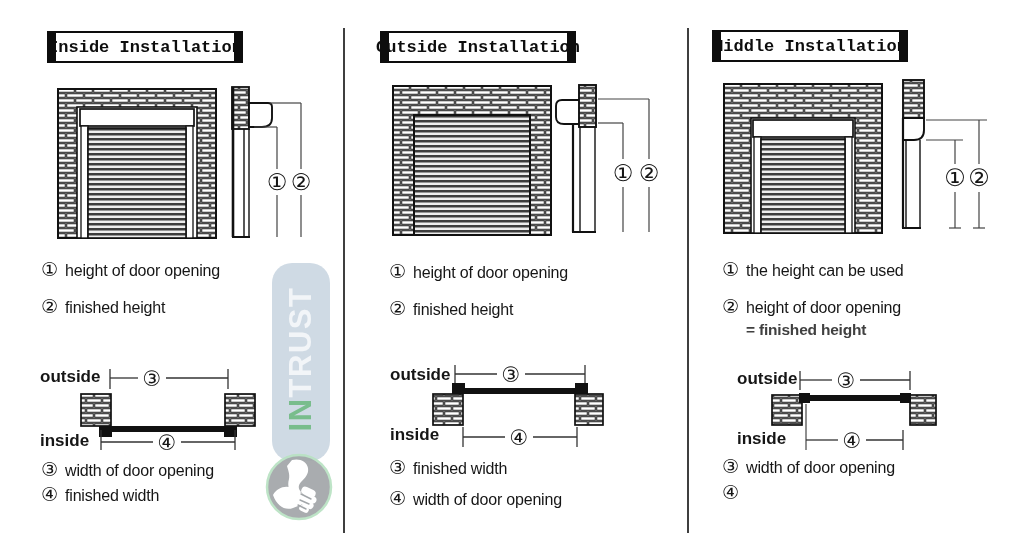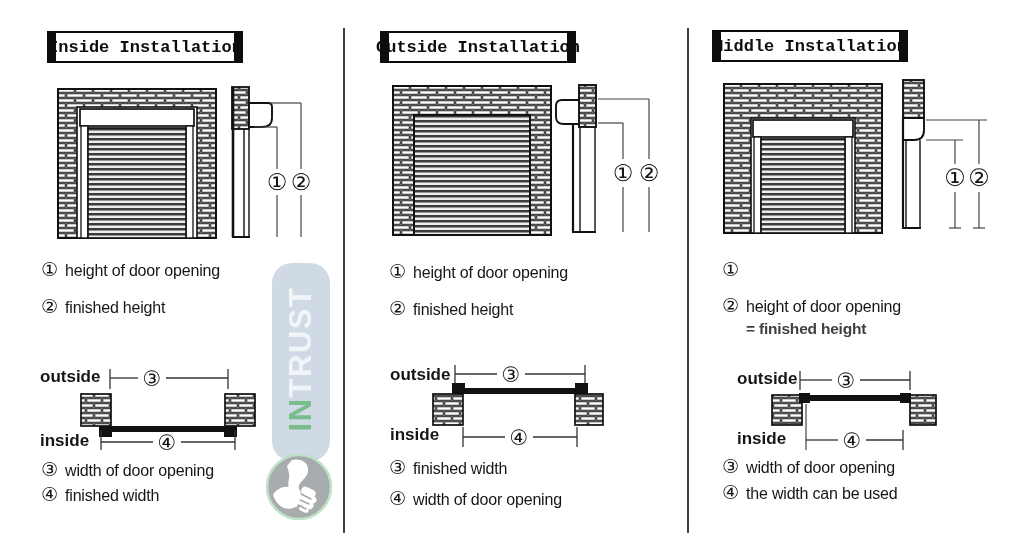--- a/index.html
+++ b/index.html
@@ -320,20 +320,22 @@
       <line x1="60" y1="62" x2="60" y2="86" stroke="#444" stroke-width="1.2"></line>
       <line x1="60" y1="114" x2="60" y2="150" stroke="#444" stroke-width="1.2"></line>
       <line x1="54" y1="150" x2="66" y2="150" stroke="#444" stroke-width="1.2"></line>
       <text class="dimnum" x="60" y="108" font-size="24">①</text>
       <text class="dimnum" x="84" y="108" font-size="24">②</text>
     </svg>
 
     <div class="notes" style="left:722px;top:258px">
       <div class="note">
         <span class="num">①</span>
+        <div class="nbody"><span class="ntext">the height can be used</span>
+          </div>
       </div>
       <div class="note">
         <span class="num">②</span>
         <div class="nbody"><span class="ntext">height of door opening</span>
           <div class="ntext2">= finished height</div></div>
       </div>
     </div>
 
     <svg style="left:733px;top:358px" width="215" height="97">
       <defs>
@@ -364,22 +366,20 @@
     </svg>
 
     <div class="notes tight" style="left:722px;top:455px">
       <div class="note">
         <span class="num">③</span>
         <div class="nbody"><span class="ntext">width of door opening</span>
           </div>
       </div>
       <div class="note" style="margin-top:3px">
         <span class="num">④</span>
-        <div class="nbody"><span class="ntext">the width can be used</span>
-          </div>
       </div>
     </div>
   </section>
 
   <div>
     <div class="wm-band"></div>
     <div class="wm-text"><span class="wm-green">IN</span><span class="wm-light">TRUST</span></div>
     <svg class="wm-logo" width="70" height="72">
       <circle cx="34" cy="37" r="32" fill="#a2a6a9" opacity="0.92" stroke="#b9e2c3" stroke-width="2.5"></circle>
       <g fill="#ffffff">

